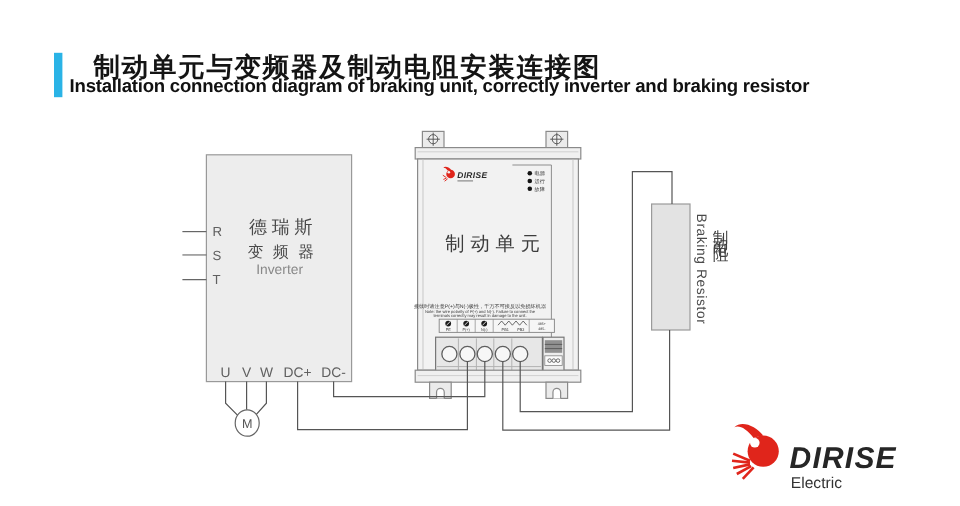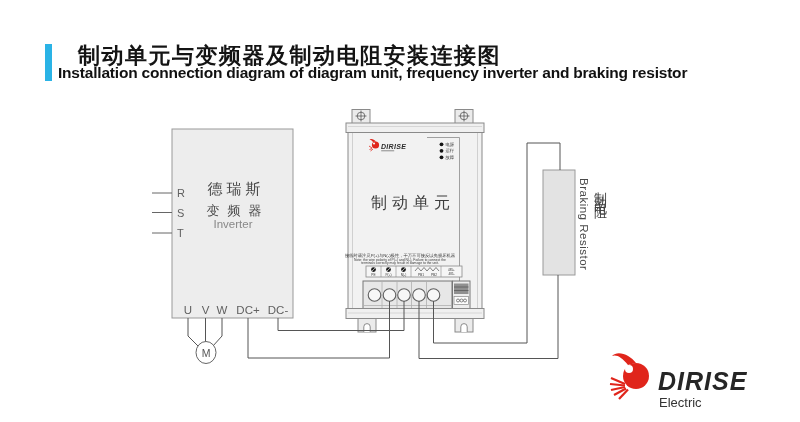--- a/index.html
+++ b/index.html
@@ -24,21 +24,21 @@
   .footer-logo{position:absolute;left:608px;top:350px;width:192px;height:72px;}
   .logo-text{font-style:italic;font-weight:800;}
 </style>
 </head>
 <body>
 
 <div class="page">
 
   <div class="accent-bar"></div>
   <div class="title-zh">制动单元与变频器及制动电阻安装连接图</div>
-  <div class="title-en">Installation connection diagram of diagram unit, frequency  inverter and braking resistor</div>
+  <div class="title-en">Installation connection diagram of braking unit, correctly  inverter and braking resistor</div>
 
   <svg class="diagram" width="800" height="422" viewBox="0 0 800 422">
 
     <g>
       <rect x="172" y="129" width="121" height="189" fill="#ededed" stroke="#999" stroke-width="1"></rect>
 
       <line x1="152" y1="193" x2="172" y2="193" stroke="#666" stroke-width="1"></line>
       <line x1="152" y1="212.5" x2="172" y2="212.5" stroke="#666" stroke-width="1"></line>
       <line x1="152" y1="233" x2="172" y2="233" stroke="#666" stroke-width="1"></line>
       <text x="177" y="197" font-size="11" fill="#606060">R</text>

